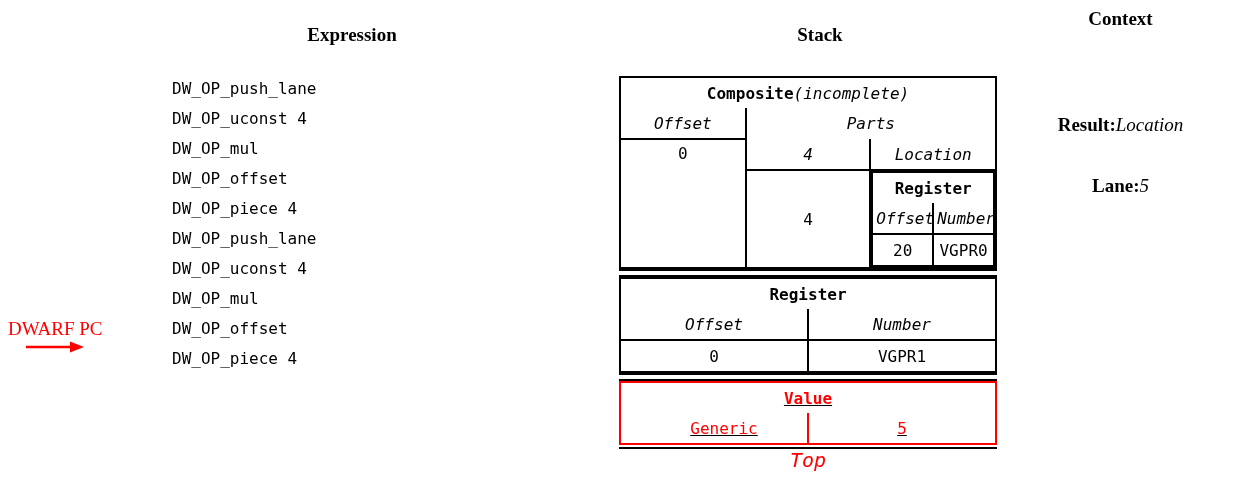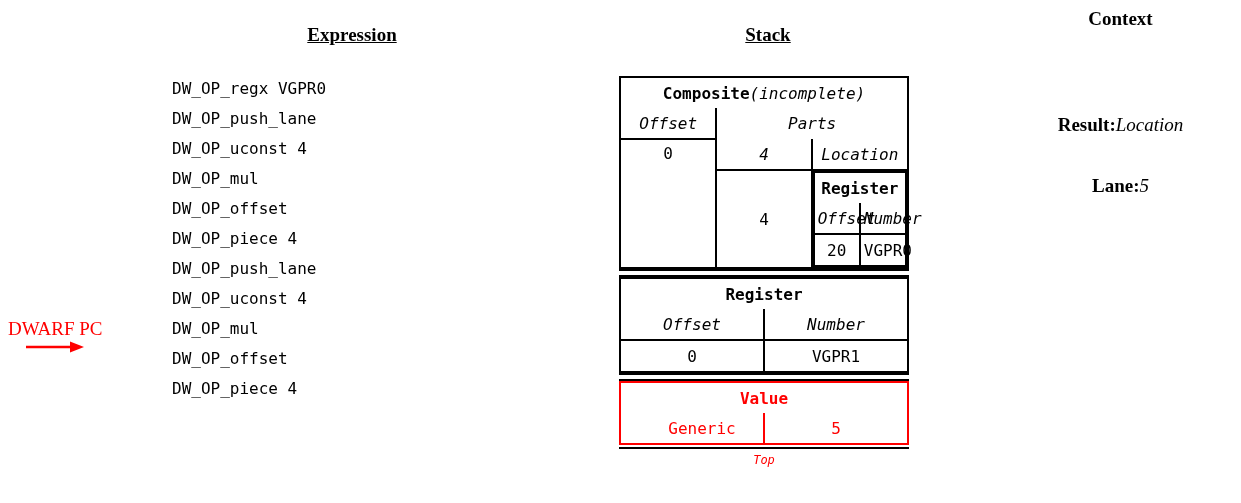--- a/index.html
+++ b/index.html
@@ -59,21 +59,21 @@
   #dwarf-pc-arrow {
     display: block;
     margin-left: 1px;
   }
 
   
   #stack-area {
     position: absolute;
     left: 619px;
     top: 76px;
-    width: 290px;
+    width: 378px;
   }
   .tbl {
     border-collapse: collapse;
     width: 100%;
     table-layout: fixed;
     background: #fff;
   }
   .tbl td {
     font-family: "DejaVu Sans Mono", "Liberation Mono", monospace;
     font-size: 16px;
@@ -103,34 +103,34 @@
   
   .frame-sep {
     height: 4px;
     border-top: 2px solid #000;
     border-bottom: 2px solid #000;
     margin: 0;
   }
 
   
   .red { color: #ff0000; }
-  .box-red { border: 2px solid #ff0000; }
+  .box-red { border: 2px solid #ff0000; text-decoration: underline; }
   .tbl-red td {
     color: #ff0000;
   }
   .b-right-red { border-right: 2px solid #ff0000; }
 
   #top-rule {
     height: 0;
     border-top: 2px solid #000;
     margin-top: 2px;
   }
   #top-label {
     font-family: "DejaVu Sans Mono", "Liberation Mono", monospace;
-    font-size: 12px;
+    font-size: 20px;
     font-style: italic;
     color: #ff0000;
     text-align: center;
     line-height: 22px;
   }
 
   
   #context-body {
     position: absolute;
     left: 1000px;
@@ -145,26 +145,25 @@
     line-height: 25px;
     white-space: nowrap;
     margin-top: 36px;
   }
   .ctx-key { font-weight: bold; }
   .ctx-val { font-style: italic; }
 </style>
 </head>
 <body>
 
-<div class="col-header" style="left:172px; top:24px; width:360px;text-decoration:underline;">Expression</div>
-<div class="col-header" style="left:603px; top:24px; width:330px;text-decoration:underline;">Stack</div>
+<div class="col-header" style="left:172px; top:24px; width:360px;">Expression</div>
+<div class="col-header" style="left:655px; top:24px; width:330px;">Stack</div>
 <div class="col-header" style="left:1000px; top:8px; width:241px;">Context</div>
 
 <div id="expression-list">
-  <div class="expr-line">DW_OP_regx VGPR0</div>
   <div class="expr-line">DW_OP_push_lane</div>
   <div class="expr-line">DW_OP_uconst 4</div>
   <div class="expr-line">DW_OP_mul</div>
   <div class="expr-line">DW_OP_offset</div>
   <div class="expr-line">DW_OP_piece 4</div>
   <div class="expr-line">DW_OP_push_lane</div>
   <div class="expr-line">DW_OP_uconst 4</div>
   <div class="expr-line">DW_OP_mul</div>
   <div class="expr-line">DW_OP_offset</div>
   <div class="expr-line">DW_OP_piece 4</div>

